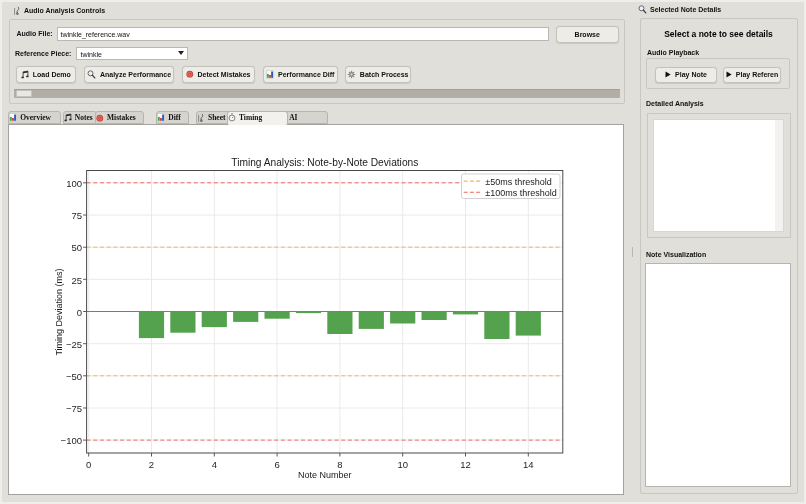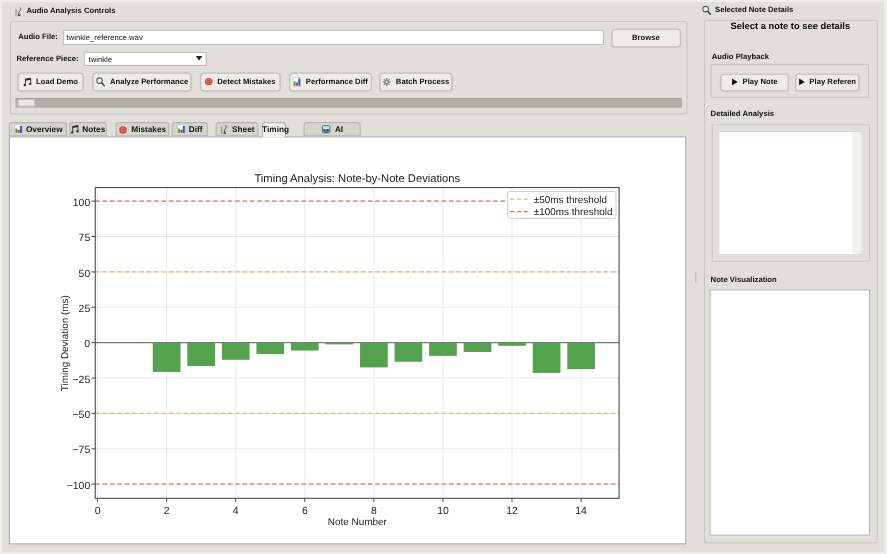--- a/index.html
+++ b/index.html
@@ -4,21 +4,21 @@
 * { margin:0; padding:0; box-sizing:border-box; }
 html,body { width:806px; height:504px; }
 body { font-family:"Liberation Sans",sans-serif; background:#e0dfda; position:relative; overflow:hidden; }
 .abs { position:absolute; }
 .lf { position:absolute; border:1px solid #c8c7c2; border-radius:2px; }
 .lbl { position:absolute; font-size:7px; font-weight:700; color:#111; white-space:nowrap; }
 .btn { position:absolute; background:#edece7; border:1px solid #c2c1bc; border-radius:3.5px;
        font-size:7px; font-weight:700; color:#111; display:flex; align-items:center; justify-content:center;
        white-space:nowrap; gap:4px; box-shadow:0 0.5px 1px rgba(0,0,0,0.10); }
 .tab { position:absolute; top:111px; height:13.3px; background:#d6d4cf; border:1px solid #b7b5b0; border-radius:3px 3px 0 0;
-       display:flex; align-items:center; justify-content:center; gap:3px; font-size:7.5px; font-weight:700; color:#111; }
+       display:flex; align-items:center; justify-content:flex-start; gap:3px; font-size:7.5px; font-weight:700; color:#111;font-family:Liberation Serif, serif; }
 .tab.sel { background:#f2f1ee; height:14.4px; border-bottom:0; z-index:3; padding-bottom:2.2px; border-radius:3px 3px 2px 2px; }
 </style></head>
 <body>
 <div class="abs" style="left:0;top:0;width:806px;height:2px;background:#efeeea"></div>
 <div class="abs" style="left:0;top:0;width:2px;height:504px;background:#efeeea"></div>
 <div class="abs" style="left:804px;top:0;width:2px;height:504px;background:#efeeea"></div>
 <div class="abs" style="left:0;top:502px;width:806px;height:2px;background:#efeeea"></div>
 
 <div class="lf" style="left:9px;top:19px;width:616px;height:85px;"></div>
 <div class="abs" style="left:13px;top:4px;width:112px;height:13px;background:#e0dfda;display:flex;align-items:center;gap:3px;">
@@ -82,39 +82,39 @@
       <rect x="0.95" y="3.9" width="1.85" height="3.9" fill="#44a546"></rect>
       <rect x="3.05" y="5.0" width="1.85" height="2.8" fill="#d33b2f"></rect>
       <rect x="5.15" y="1.5" width="1.85" height="6.3" fill="#2a56c6"></rect>
     </svg>Overview</div>
 <div class="tab" style="left:62.8px;width:34px;"><svg width="8" height="9" viewBox="0 0 8 9">
       <path d="M2.1 7.3 L2.1 1.9 L6.9 1.1 L6.9 6.3" stroke="#26262e" stroke-width="0.8" fill="none"></path>
       <ellipse cx="1.6" cy="7.4" rx="1.25" ry="0.95" fill="#26262e"></ellipse>
       <ellipse cx="6.4" cy="6.4" rx="1.25" ry="0.95" fill="#26262e"></ellipse>
       <path d="M2.1 1.9 L6.9 1.1 L6.9 2.5 L2.1 3.3 Z" fill="#26262e"></path>
     </svg>Notes</div>
-<div class="tab" style="left:105px;width:49.4px;"><svg width="8" height="8" viewBox="0 0 8 8">
+<div class="tab" style="left:95px;width:49.4px;"><svg width="8" height="8" viewBox="0 0 8 8">
       <circle cx="3.8" cy="4.2" r="3.4" fill="#cf4438"></circle>
       <circle cx="3.8" cy="4.2" r="2" fill="none" stroke="#ffffff" stroke-width="0.5" opacity="0.5"></circle>
       <circle cx="3.8" cy="4.2" r="0.45" fill="#ffffff" opacity="0.7"></circle>
       <circle cx="7" cy="1" r="0.65" fill="#f3f3f1"></circle>
     </svg>Mistakes</div>
 <div class="tab" style="left:156.3px;width:32.3px;"><svg width="8" height="9" viewBox="0 0 8 9">
       <rect x="0.4" y="0.4" width="7.2" height="8.2" rx="1" fill="#fbfbf9" stroke="#b0b0ae" stroke-width="0.5"></rect>
       <rect x="0.95" y="3.9" width="1.85" height="3.9" fill="#44a546"></rect>
       <rect x="3.05" y="5.0" width="1.85" height="2.8" fill="#d33b2f"></rect>
       <rect x="5.15" y="1.5" width="1.85" height="6.3" fill="#2a56c6"></rect>
     </svg>Diff</div>
 <div class="tab" style="left:196px;width:39.3px;"><svg width="8" height="10" viewBox="0 0 8 10">
       <line x1="1.6" y1="2" x2="1.6" y2="8.8" stroke="#6f6f6f" stroke-width="0.75"></line>
       <path d="M4.9 0.9 C6.2 1.8 5.8 3.4 4.8 4.3 C3.9 5.1 3.7 6.3 4.6 7.0" fill="none" stroke="#3c3c3c" stroke-width="0.8"></path>
       <circle cx="4.4" cy="7.7" r="1.15" fill="#3c3c3c"></circle>
       <circle cx="4.65" cy="7.45" r="0.4" fill="#efeeea"></circle>
     </svg>Sheet</div>
-<div class="tab sel" style="left:238px;width:22px;"><svg width="8" height="9" viewBox="0 0 8 9">
+<div class="tab sel" style="left:227px;width:61px;"><svg width="8" height="9" viewBox="0 0 8 9">
       <rect x="3.2" y="0.4" width="1.6" height="1" fill="#77777a"></rect>
       <circle cx="4" cy="5" r="2.95" fill="#f4f4f6" stroke="#77777a" stroke-width="0.9"></circle>
       <line x1="4" y1="5" x2="5.2" y2="3.8" stroke="#606065" stroke-width="0.7"></line>
     </svg>Timing</div>
 <div class="tab" style="left:276.2px;width:52px;"><svg width="9" height="9" viewBox="0 0 9 9">
       <rect x="0.9" y="1.1" width="7.2" height="6.8" rx="1.6" fill="#68969f" stroke="#43666e" stroke-width="0.6"></rect>
       <rect x="1.5" y="1.7" width="6" height="2.6" rx="1" fill="#cbe5e7"></rect>
       <circle cx="3.1" cy="5.3" r="0.8" fill="#23424a"></circle>
       <circle cx="5.9" cy="5.3" r="0.8" fill="#23424a"></circle>
       <rect x="3" y="6.7" width="3" height="0.8" rx="0.3" fill="#23424a"></rect>
@@ -207,21 +207,21 @@
 
 <div class="abs" style="left:638px;top:5px;display:flex;align-items:center;gap:3px;">
   <svg width="9" height="9" viewBox="0 0 9 9">
       <circle cx="3.5" cy="3.3" r="2.5" fill="#eef1f3" stroke="#5a5f64" stroke-width="0.95"></circle>
       <line x1="5.4" y1="5.3" x2="7.8" y2="7.9" stroke="#3e4246" stroke-width="1.3" stroke-linecap="round"></line>
     </svg>
     <span style="font-size:7px;font-weight:700;color:#111;">Selected Note Details</span>
 </div>
 <div class="lf" style="left:639.5px;top:18px;width:158px;height:475.5px;"></div>
 
-<div class="abs" style="left:639.5px;top:18px;width:158px;text-align:center;font-size:8.5px;font-weight:700;color:#000;">Select a note to see details</div>
+<div class="abs" style="left:639.5px;top:29px;width:158px;text-align:center;font-size:8.5px;font-weight:700;color:#000;">Select a note to see details</div>
 
 <div class="lbl" style="left:647px;top:48.5px;">Audio Playback</div>
 <div class="lf" style="left:646px;top:58px;width:144px;height:31px;"></div>
 <div class="btn" style="left:655px;top:67px;width:62px;height:15.5px;"><svg width="6" height="7" viewBox="0 0 6 7">
       <path d="M0.5 0.4 L5.6 3.5 L0.5 6.6 Z" fill="#111111"></path>
     </svg>Play Note</div>
 <div class="btn" style="left:723px;top:67px;width:58px;height:15.5px;"><svg width="6" height="7" viewBox="0 0 6 7">
       <path d="M0.5 0.4 L5.6 3.5 L0.5 6.6 Z" fill="#111111"></path>
     </svg>Play Referen</div>
 

